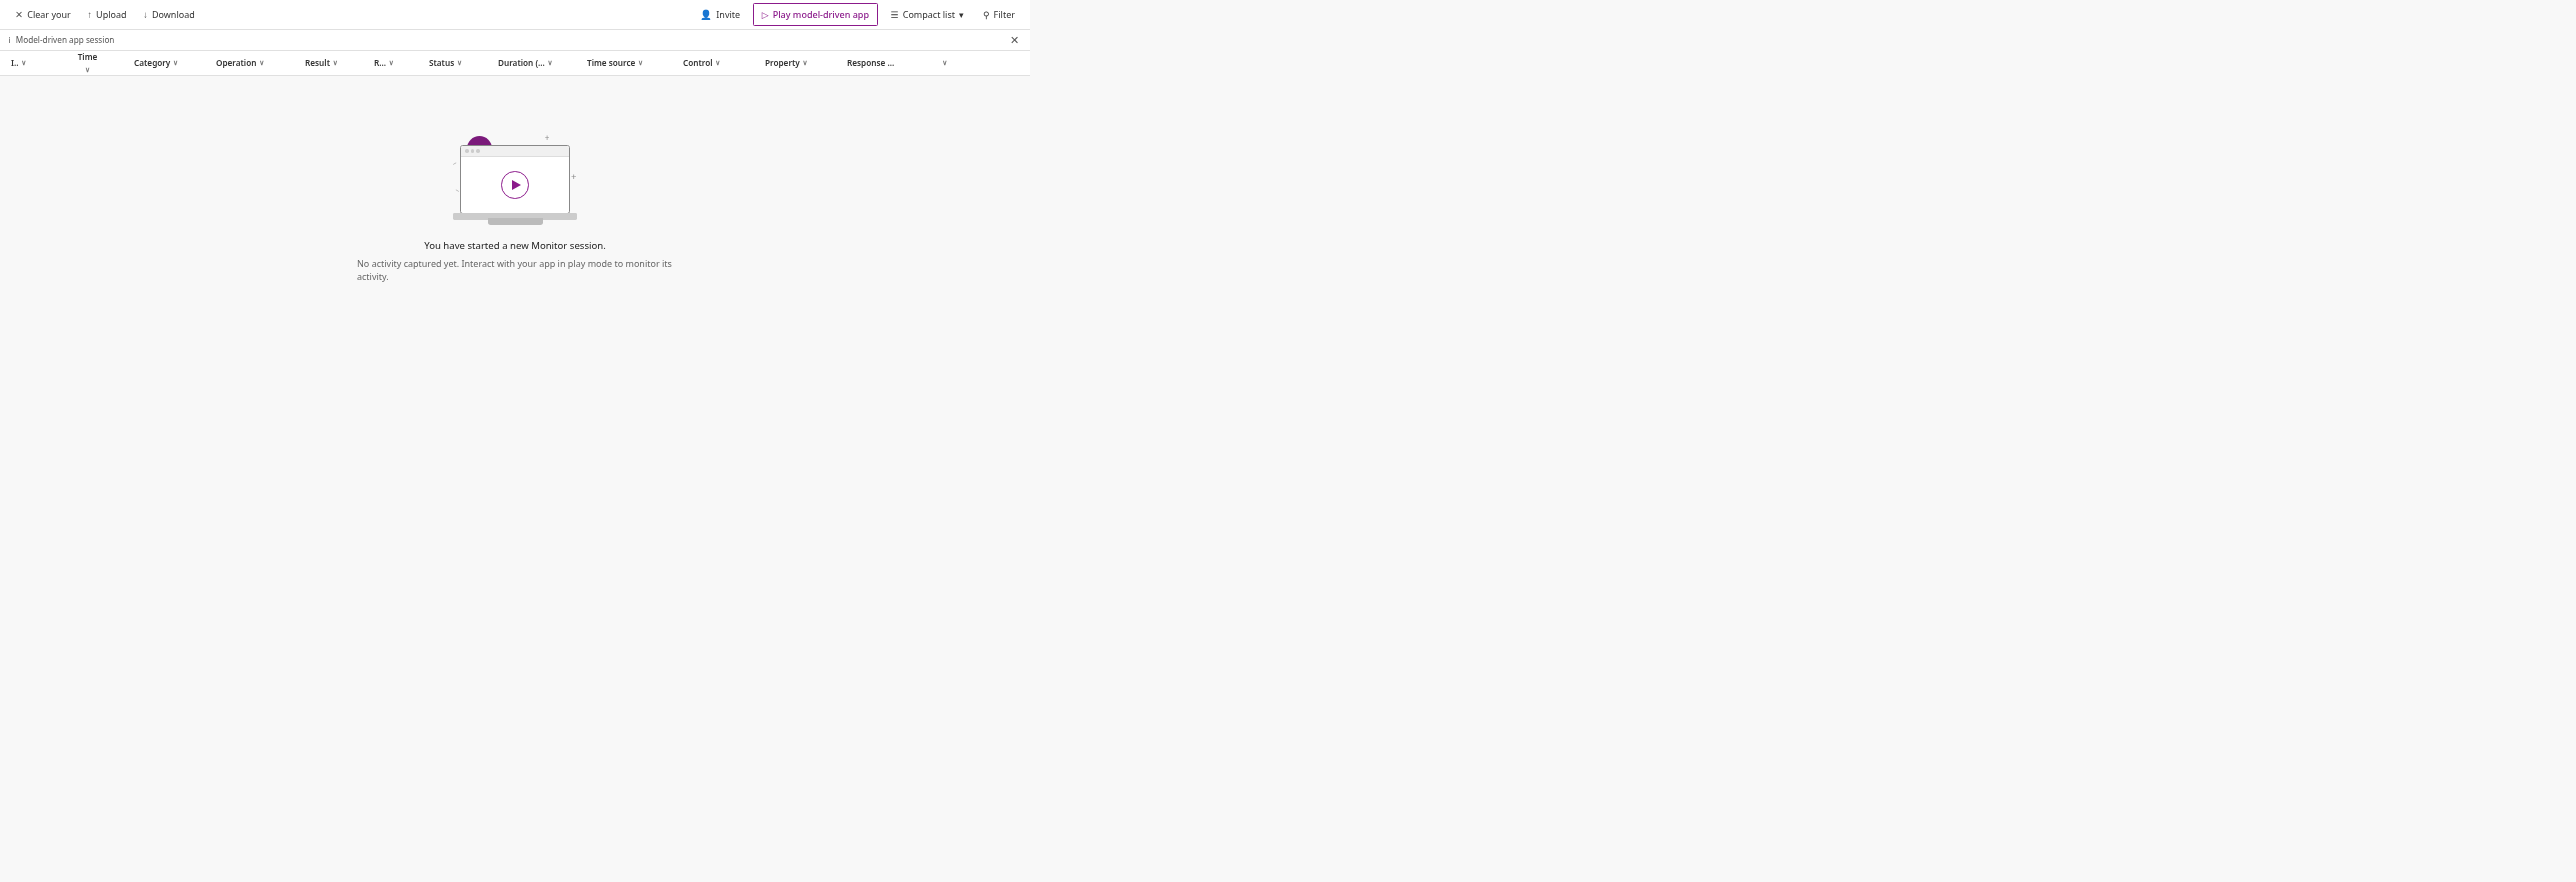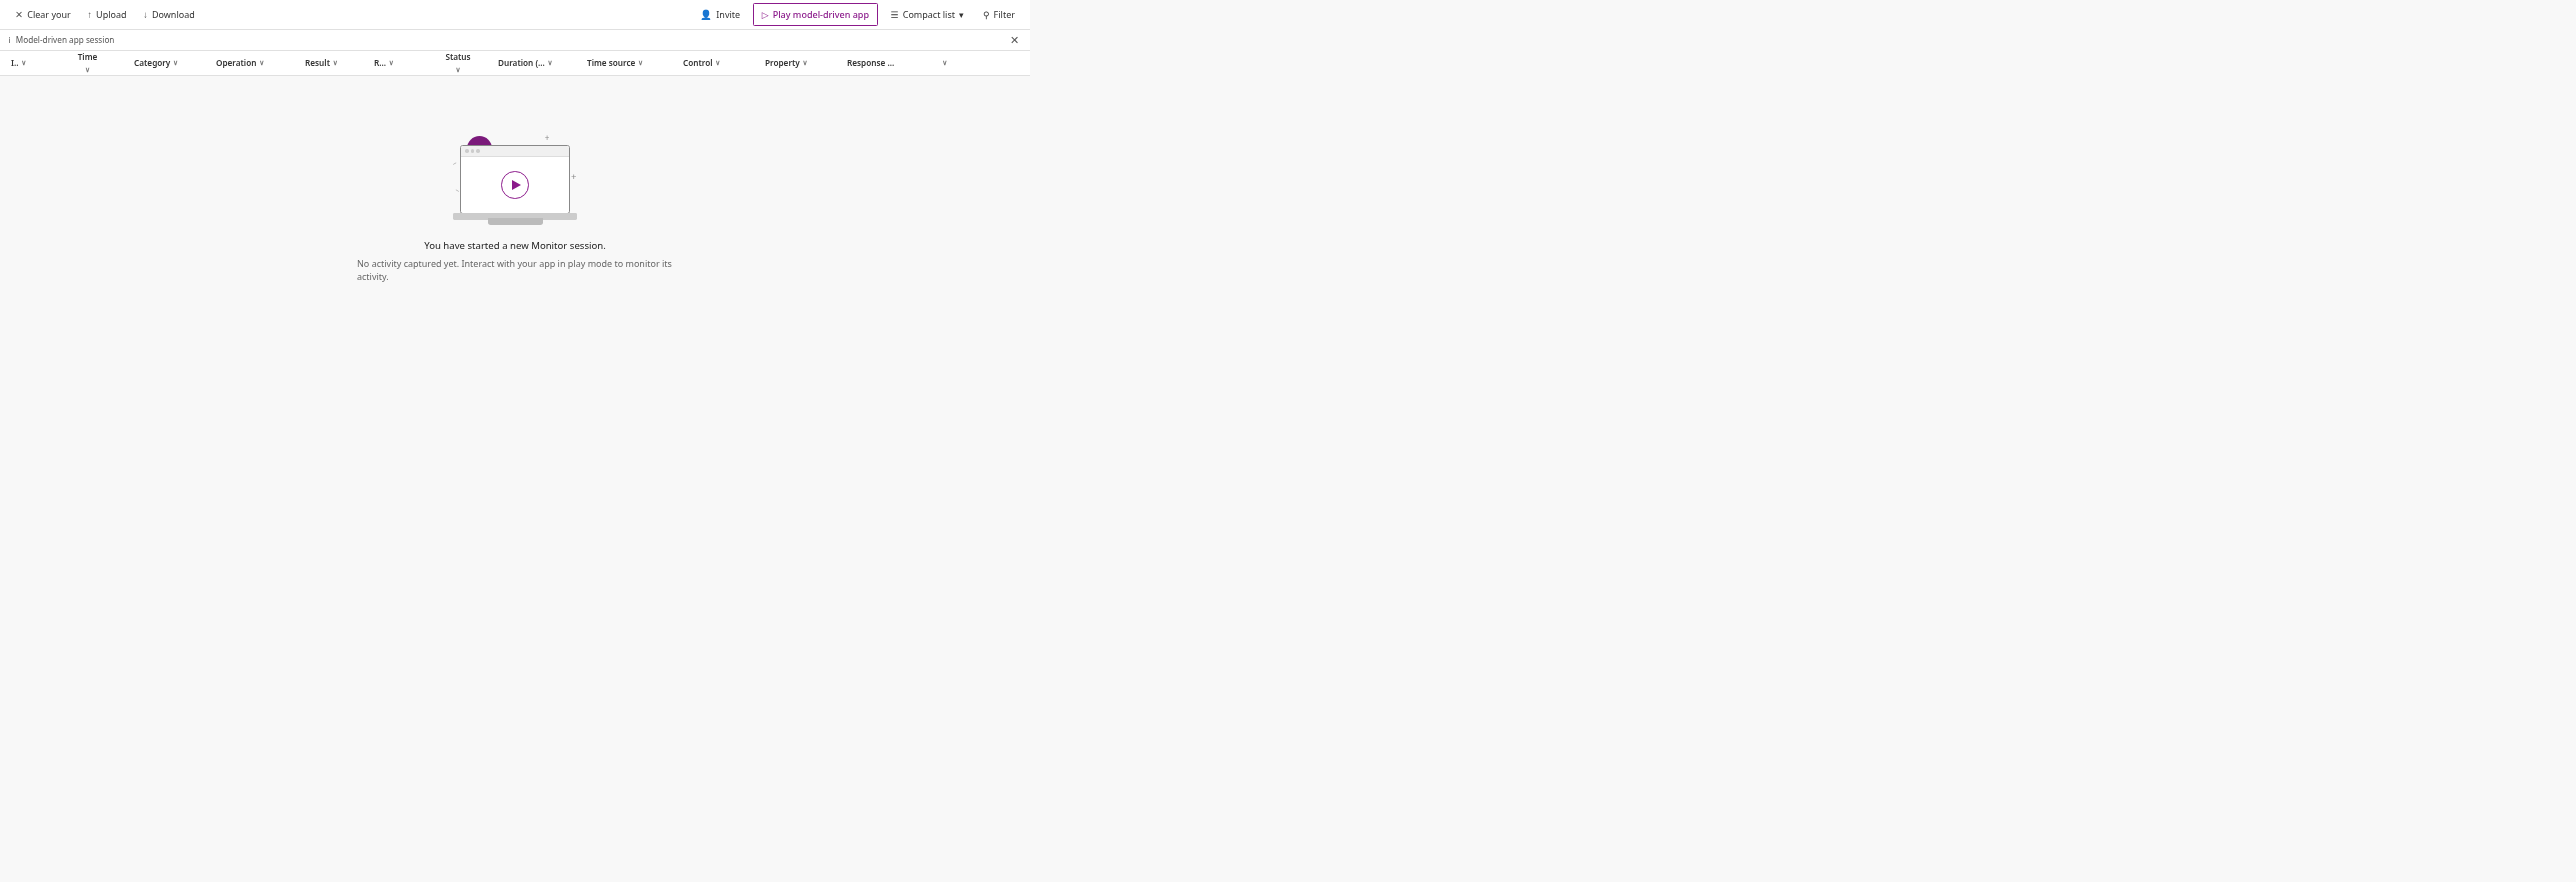--- a/index.html
+++ b/index.html
@@ -148,21 +148,21 @@
       font-size: 6.9px;
       color: #777;
     }
 
     .col-id { width: 41px; }
     .col-time { width: 82px; flex-direction: column; }
     .col-category { width: 82px; }
     .col-operation { width: 89px; }
     .col-result { width: 69px; }
     .col-r { width: 55px; }
-    .col-status { width: 69px; flex-direction: column; }
+    .col-status { width: 69px; }
     .col-duration { width: 89px; }
     .col-datasource { width: 96px; }
     .col-control { width: 82px; }
     .col-property { width: 82px; }
     .col-response { width: 96px; gap: 48px; }
 
     
     .main-content {
       display: flex;
       flex-direction: column;

